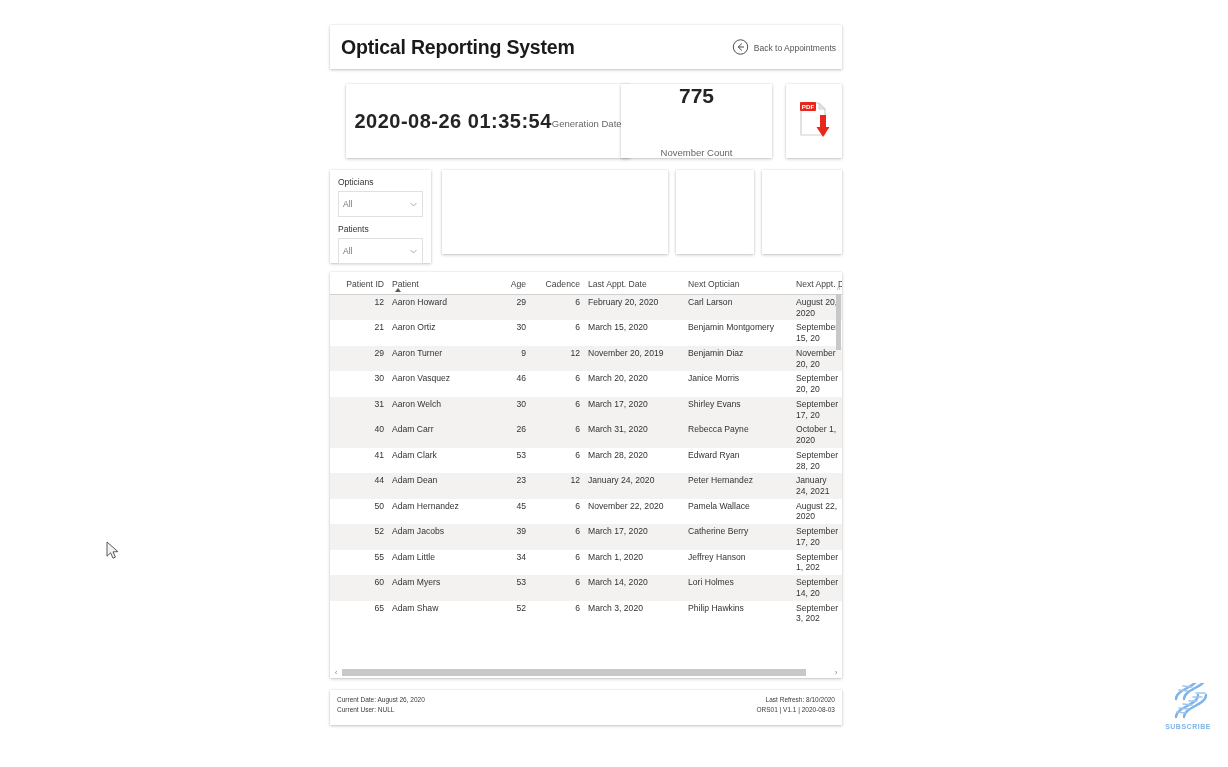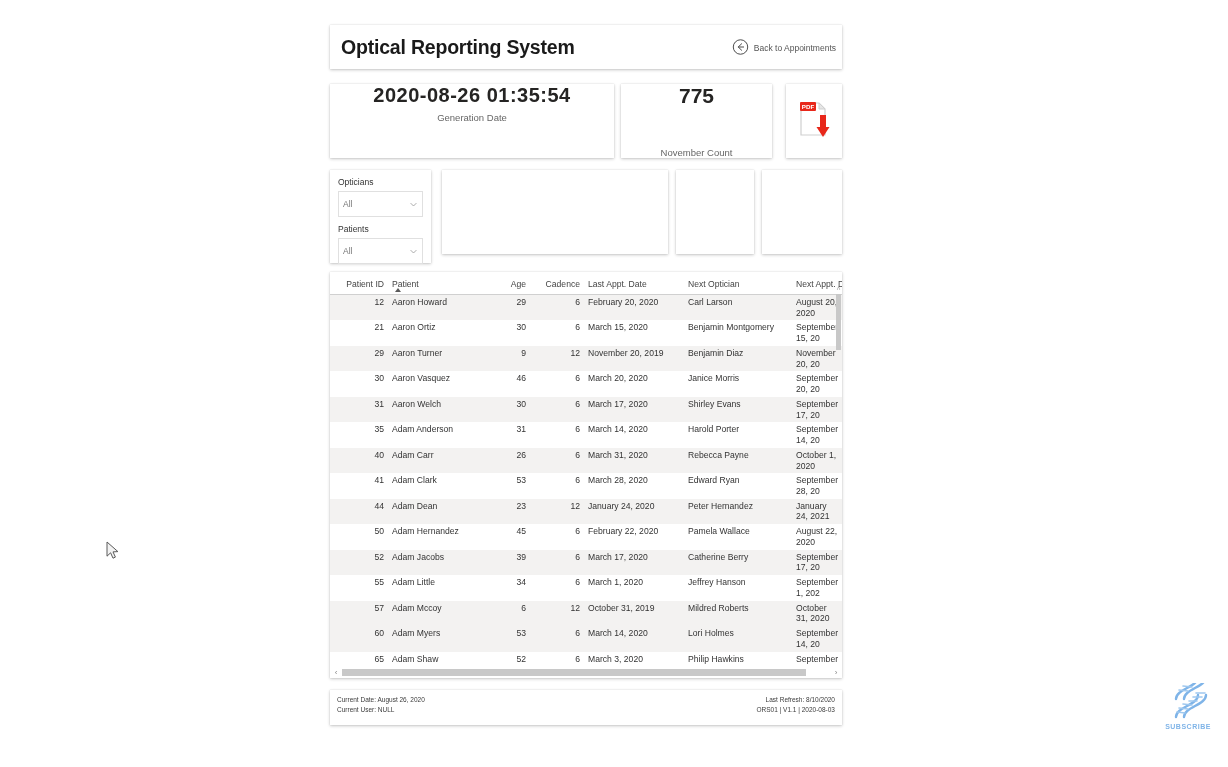--- a/index.html
+++ b/index.html
@@ -57,24 +57,24 @@
   #back-link .label {
     font-size: 8.5px;
     color: #555;
     white-space: nowrap;
   }
   .circle-arrow { display:block; }
 
   
   #kpi-gen {
     position: absolute;
-    left: 0px; top: 84px;
+    left: 16px; top: 84px;
     width: 284px; height: 74px;
-    display: flex; flex-direction: column;
-    align-items: center; 
+    display: flex; flex-direction: row;
+    align-items: center; justify-content: center;
   }
   #kpi-gen .value {
     font-size: 20px;
     font-weight: bold;
     color: #252423;
     letter-spacing: 0.5px;
     white-space: nowrap;
   }
   #kpi-gen .label {
     margin-top: 5px;
@@ -416,29 +416,20 @@
             </tr>
             <tr class="alt">
               <td class="num">31</td>
               <td>Aaron Welch</td>
               <td class="num">30</td>
               <td class="num">6</td>
               <td>March 17, 2020</td>
               <td>Shirley Evans</td>
               <td>September 17, 20</td>
             </tr>
-            <tr>
-              <td class="num">35</td>
-              <td>Adam Anderson</td>
-              <td class="num">31</td>
-              <td class="num">6</td>
-              <td>March 14, 2020</td>
-              <td>Harold Porter</td>
-              <td>September 14, 20</td>
-            </tr>
             <tr class="alt">
               <td class="num">40</td>
               <td>Adam Carr</td>
               <td class="num">26</td>
               <td class="num">6</td>
               <td>March 31, 2020</td>
               <td>Rebecca Payne</td>
               <td>October 1, 2020</td>
             </tr>
             <tr>
@@ -457,50 +448,41 @@
               <td class="num">12</td>
               <td>January 24, 2020</td>
               <td>Peter Hernandez</td>
               <td>January 24, 2021</td>
             </tr>
             <tr>
               <td class="num">50</td>
               <td>Adam Hernandez</td>
               <td class="num">45</td>
               <td class="num">6</td>
-              <td>February 22, 2020</td>
+              <td>November 22, 2020</td>
               <td>Pamela Wallace</td>
               <td>August 22, 2020</td>
             </tr>
             <tr class="alt">
               <td class="num">52</td>
               <td>Adam Jacobs</td>
               <td class="num">39</td>
               <td class="num">6</td>
               <td>March 17, 2020</td>
               <td>Catherine Berry</td>
               <td>September 17, 20</td>
             </tr>
             <tr>
               <td class="num">55</td>
               <td>Adam Little</td>
               <td class="num">34</td>
               <td class="num">6</td>
               <td>March 1, 2020</td>
               <td>Jeffrey Hanson</td>
               <td>September 1, 202</td>
-            </tr>
-            <tr class="alt">
-              <td class="num">57</td>
-              <td>Adam Mccoy</td>
-              <td class="num">6</td>
-              <td class="num">12</td>
-              <td>October 31, 2019</td>
-              <td>Mildred Roberts</td>
-              <td>October 31, 2020</td>
             </tr>
             <tr class="alt">
               <td class="num">60</td>
               <td>Adam Myers</td>
               <td class="num">53</td>
               <td class="num">6</td>
               <td>March 14, 2020</td>
               <td>Lori Holmes</td>
               <td>September 14, 20</td>
             </tr>

